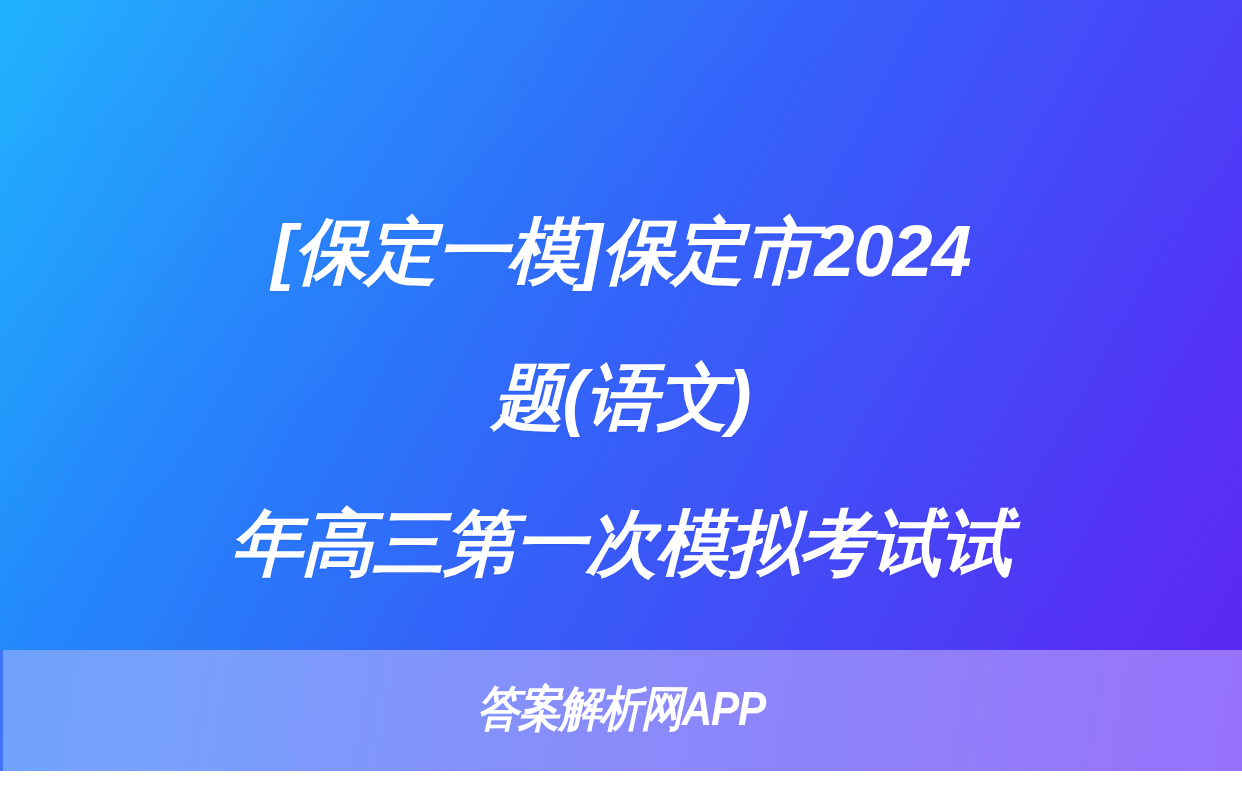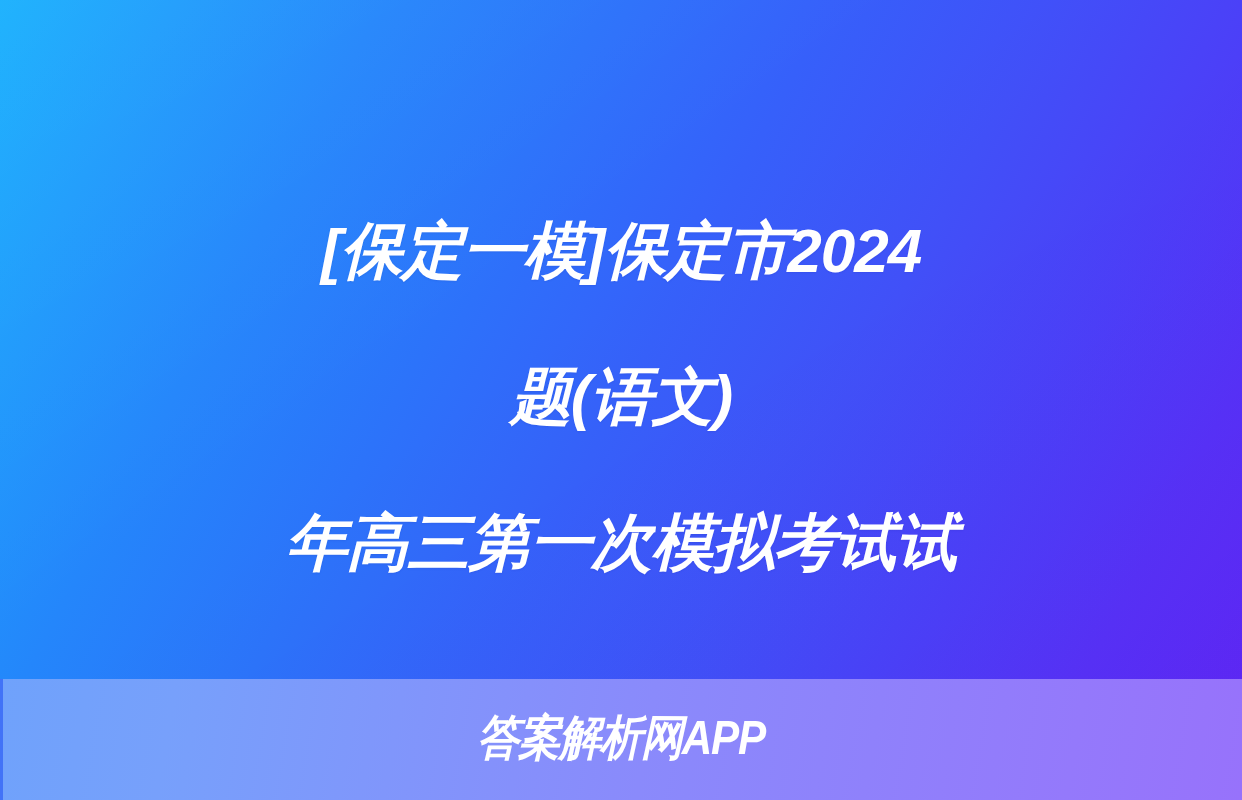--- a/index.html
+++ b/index.html
@@ -53,35 +53,35 @@
     position: absolute;
     left: 0;
     top: 178px;
     width: 1242px;
     text-align: center;
   }
 
   .title-line {
     display: block;
     color: #ffffff;
-    font-size: 62px;
+    font-size: 72px;
     line-height: 146px;
     font-weight: 700;
     font-style: italic;
     letter-spacing: -1px;
     white-space: nowrap;
     font-family: "Liberation Sans", "DejaVu Sans", sans-serif;
     text-shadow: 0 1px 2px rgba(20,40,140,0.10);
   }
 
   
   .footer-band {
     position: absolute;
     left: 0;
-    top: 679px;
+    top: 650px;
     width: 1242px;
     height: 121px;
     background:
       linear-gradient(100deg,
         #6FA2FB 0%,
         #77A0FB 14%,
         #8096FB 32%,
         #8A8AFB 52%,
         #8F81FB 70%,
         #9479FB 86%,

